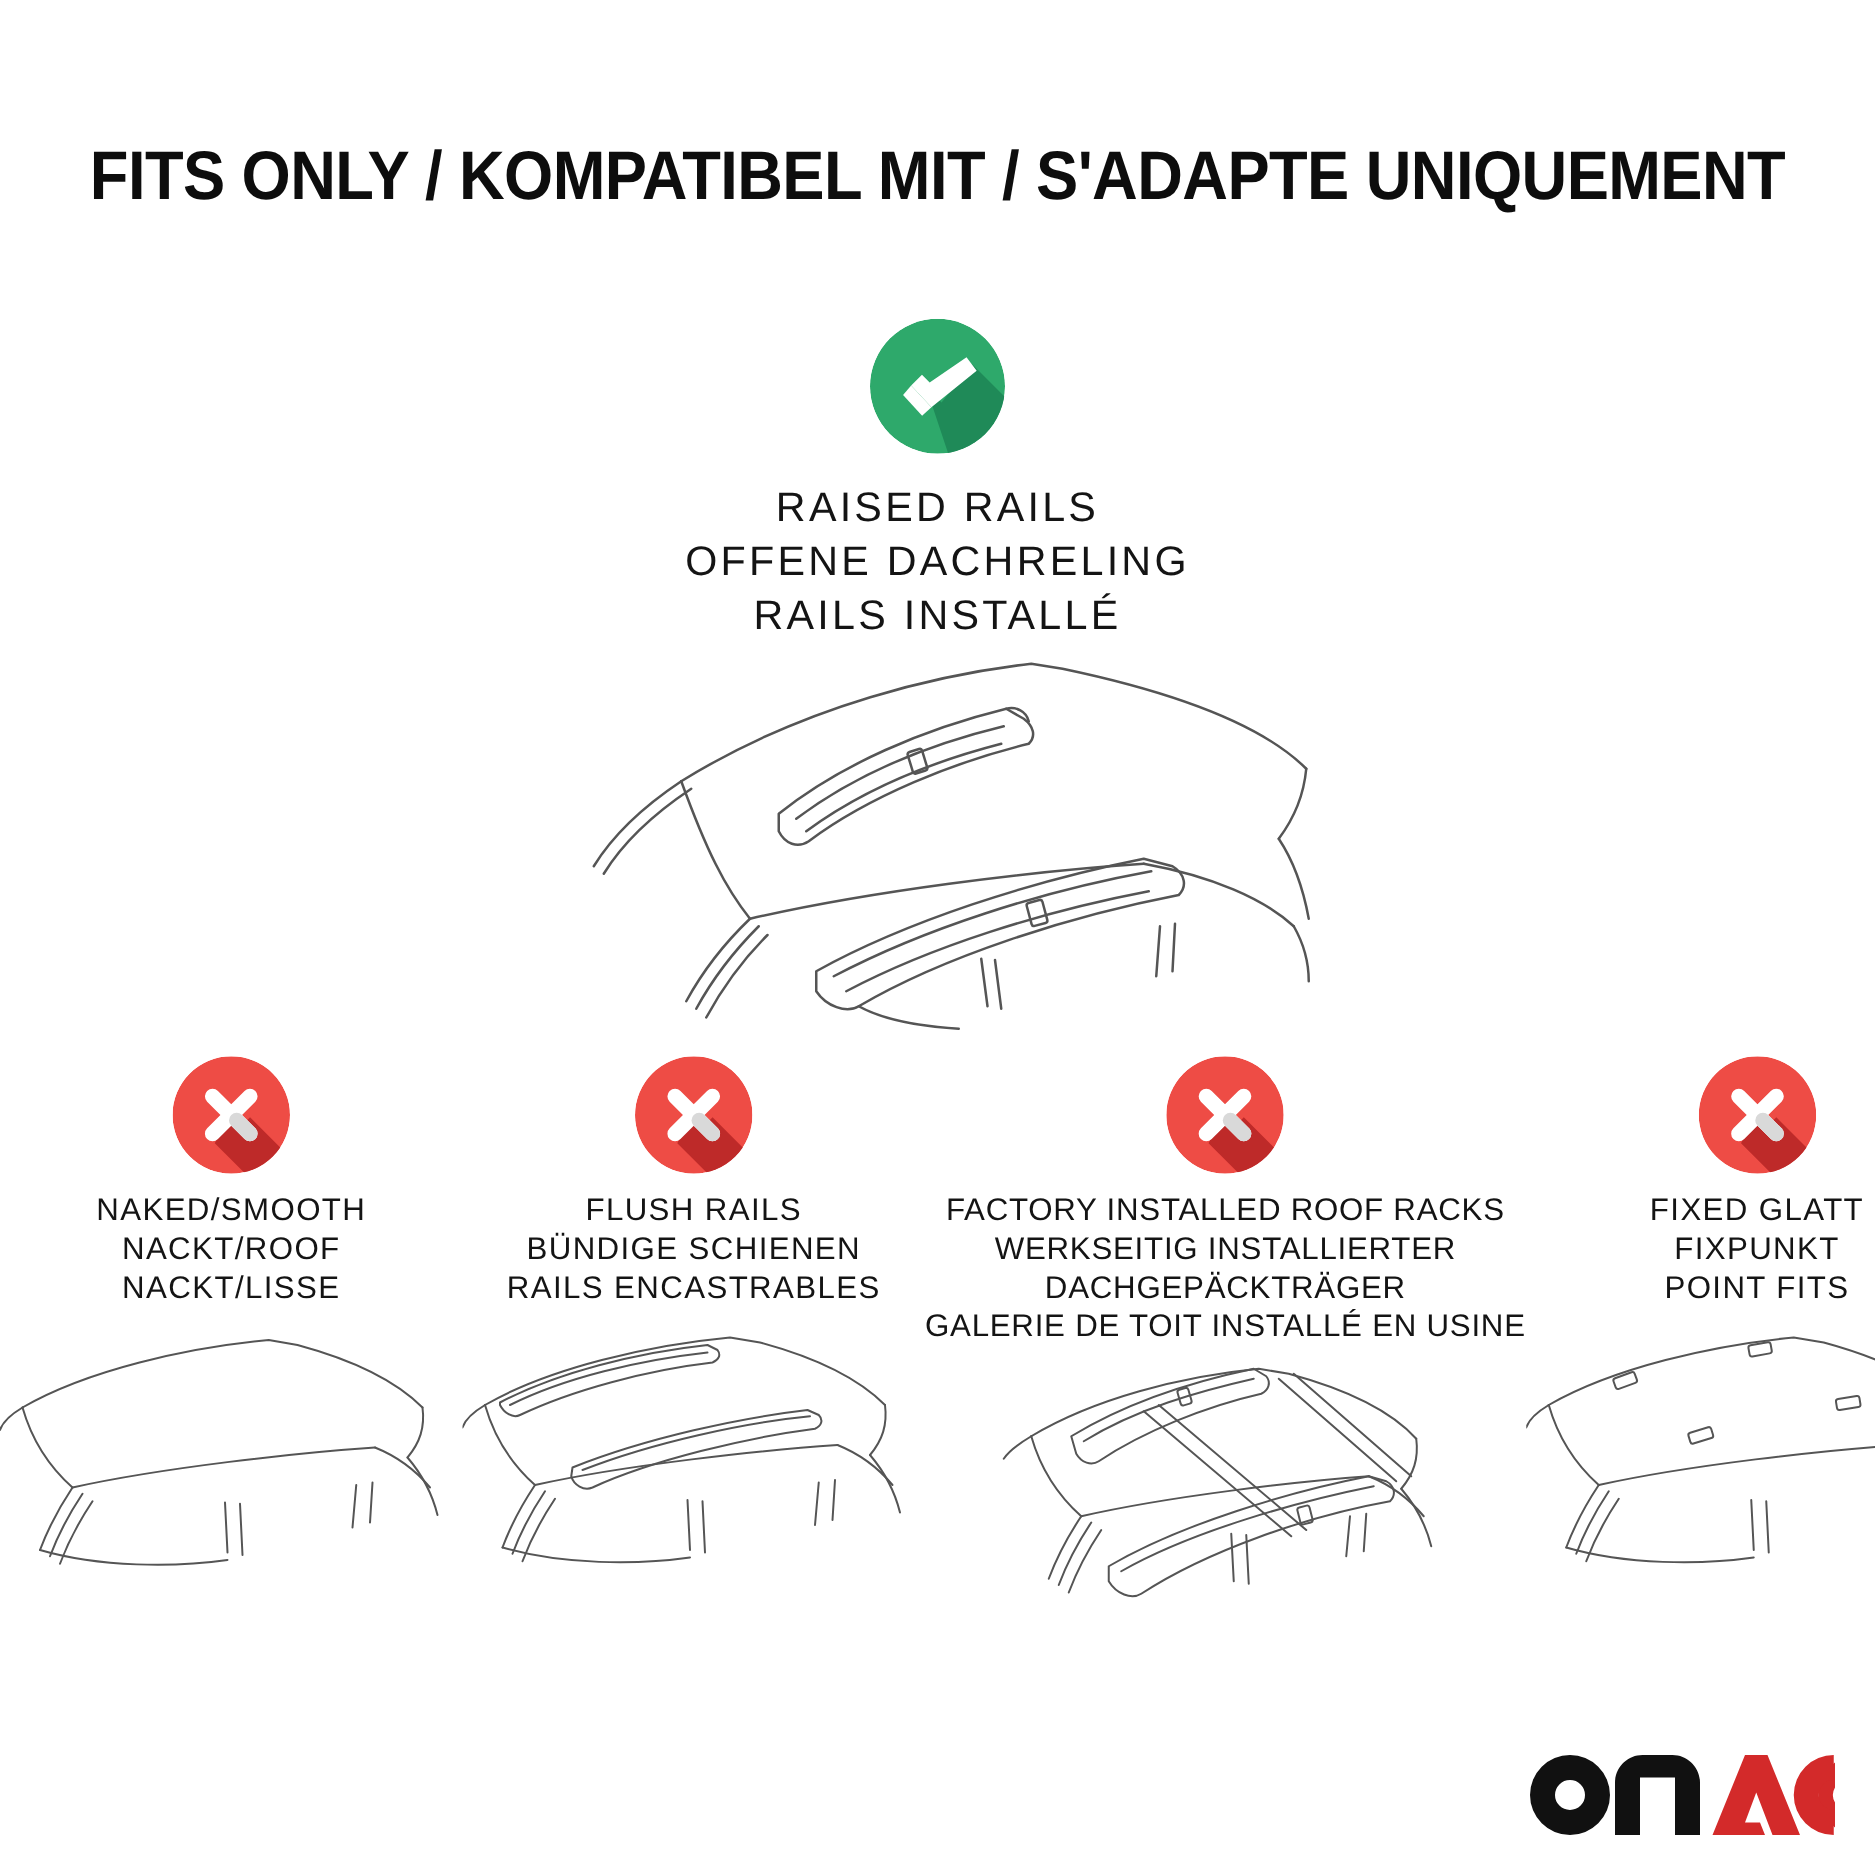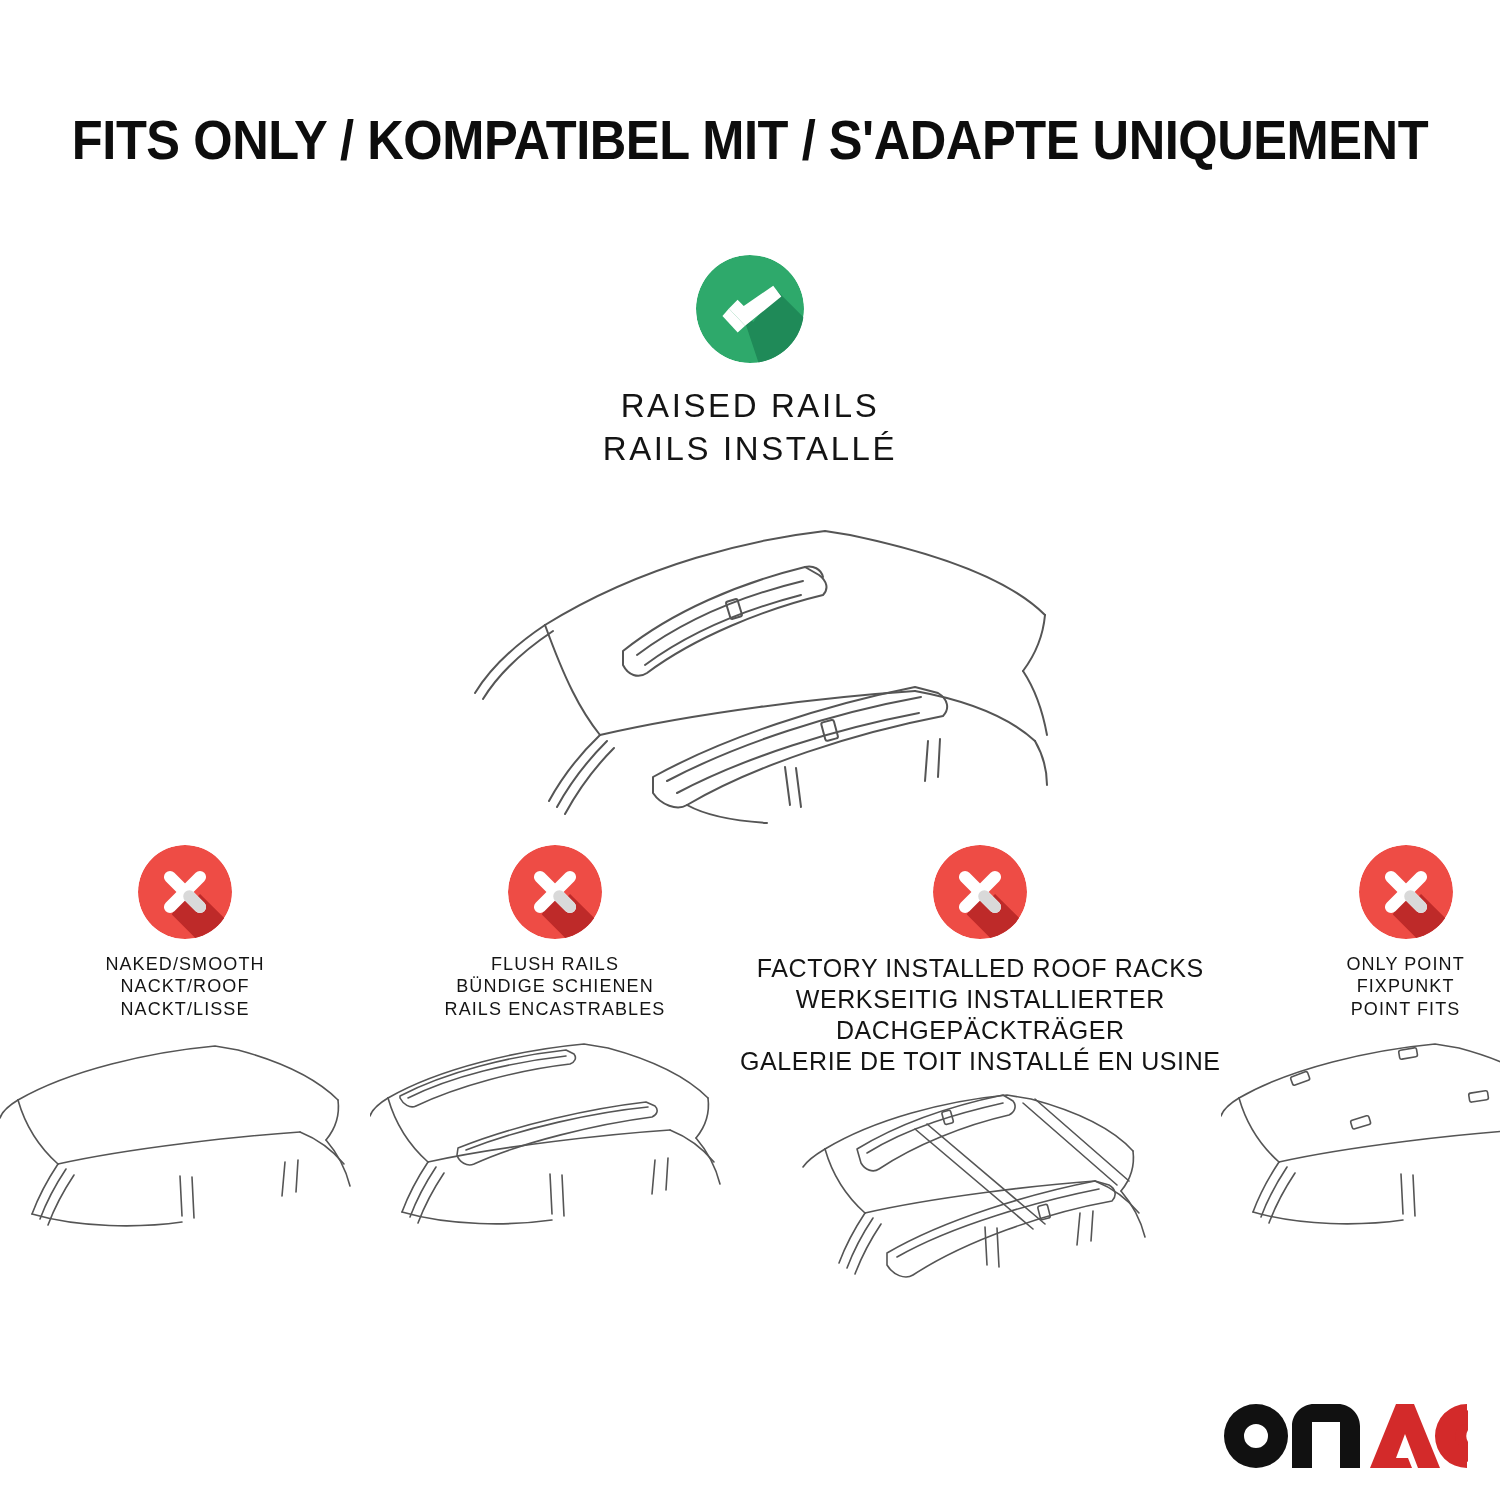--- a/index.html
+++ b/index.html
@@ -95,21 +95,21 @@
     flex-direction: column;
     align-items: center;
   }
   .reject-col .status-icon {
     width: 94px;
     height: 94px;
   }
   .reject-labels {
     margin-top: 14px;
     text-align: center;
-    font-size: 18px;
+    font-size: 25px;
     line-height: 1.24;
     letter-spacing: 1.1px;
     color: #141414;
     white-space: nowrap;
   }
   .reject-labels.narrow { font-size: 25px; letter-spacing: 0.6px; }
 
   .reject-drawing {
     margin-top: 16px;
     width: 370px;
@@ -142,20 +142,21 @@
         <path d="M41.5 50.5 L53 62 L75.5 33.5 L100 58 L100 100 L58 100 Z" fill="#1F8A58"></path>
 
         <path d="M30.5 49.5 L38.5 41.5 L44.2 47.2 L71.5 28.5 L79 38.5 L45.5 65.5 Z" fill="#ffffff"></path>
         <path d="M30.5 49.5 L45.5 65.5 L38.6 71.8 L24.5 56.5 Z" fill="#ffffff"></path>
       </svg>
     </div>
   </div>
 
   <div class="approved-labels">
     <div>RAISED RAILS</div>
+    <div>OFFENE DACHRELING</div>
     <div>RAILS INSTALLÉ</div>
   </div>
 
 </div>
 
 <div class="hero-drawing">
   <svg viewBox="0 0 710 330" aria-hidden="true">
     <g fill="none" stroke="#555555" stroke-width="2" stroke-linecap="round" stroke-linejoin="round">
 
       <path d="M150 120 C250 58 360 34 430 26 L455 30 C560 52 620 80 650 110"></path>
@@ -346,21 +347,21 @@
           <path d="M50 43 L62.5 55.5 L66 52 L100 86 L100 100 L62 100 L36 74 Z" fill="#BE2A29"></path>
           <g fill="#ffffff">
             <rect x="21" y="43.5" width="58" height="13" rx="6.5" transform="rotate(45 50 50)"></rect>
             <rect x="21" y="43.5" width="58" height="13" rx="6.5" transform="rotate(-45 50 50)"></rect>
           </g>
           <rect x="50" y="43.5" width="29" height="13" rx="6.5" transform="rotate(45 50 50)" fill="#D9D9D9"></rect>
         </svg>
       </div>
     </div>
     <div class="reject-labels">
-      <div>ONLY POINT</div>
+      <div>FIXED GLATT</div>
       <div>FIXPUNKT</div>
       <div>POINT FITS</div>
     </div>
     <div class="reject-drawing">
       <svg viewBox="0 0 370 215" aria-hidden="true">
         <g fill="none" stroke="#555555" stroke-width="1.6" stroke-linecap="round" stroke-linejoin="round">
           <path d="M18 62 C70 32 150 14 214 8 L238 12 C290 26 320 44 338 62"></path>
           <path d="M18 62 C26 90 40 110 58 126"></path>
           <path d="M58 126 C130 110 240 98 300 94"></path>
           <path d="M338 62 C340 78 336 90 326 102"></path>

